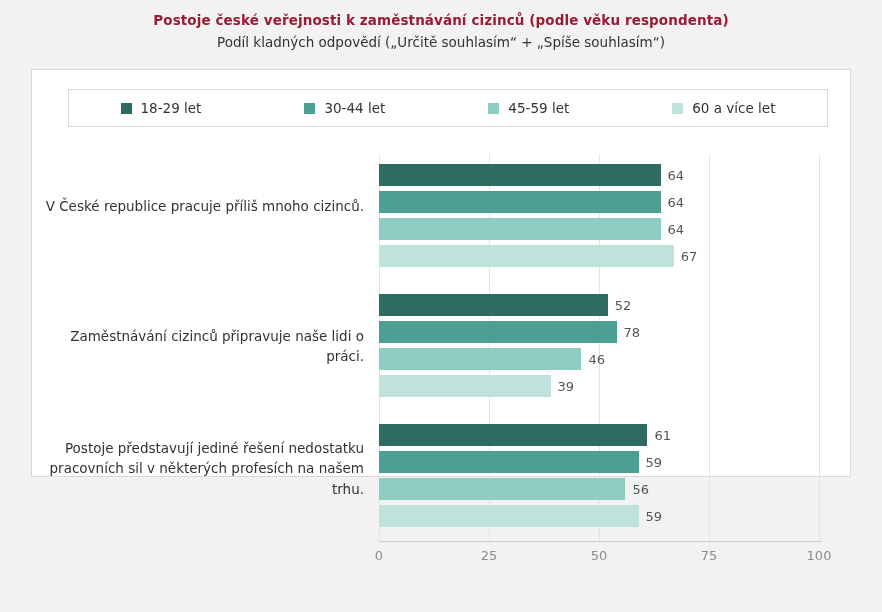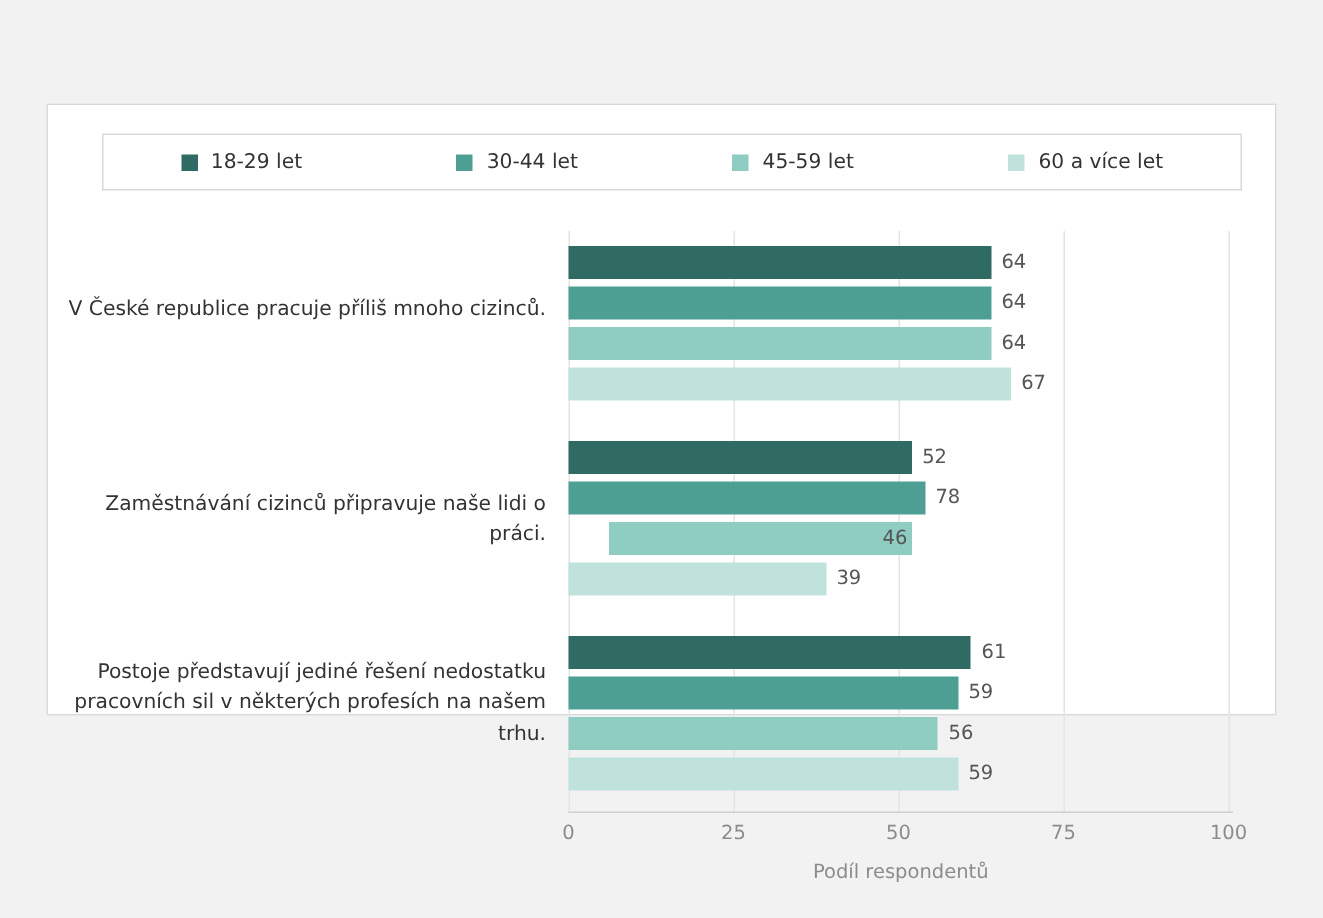--- a/index.html
+++ b/index.html
@@ -172,20 +172,24 @@
     text-align: center;
     font-size: 13px;
     color: #8c8c8c;
   }
 </style>
 </head>
 <body>
 
 <div class="page">
 
+  <div class="title-block">
+    <div class="chart-title">Postoje české veřejnosti k zaměstnávání cizinců (podle věku respondenta)</div>
+    <div class="chart-subtitle">Podíl kladných odpovědí („Určitě souhlasím“ + „Spíše souhlasím“)</div>
+  </div>
 
   <div class="panel">
 
     <div class="legend">
       <div class="legend-item">
         <span class="legend-swatch" style="background:#2f6b63"></span>
         <span>18-29 let</span>
       </div>
       <div class="legend-item">
         <span class="legend-swatch" style="background:#4c9f92"></span>
@@ -237,21 +241,21 @@
 
       <div class="group" style="top:140px;height:110px;">
         <div class="bar-row" style="top:0px;">
           <div class="bar" style="width:228.8px;background:#2f6b63;"></div>
           <span class="bar-value" style="left:228.8px;">52</span>
         </div>
         <div class="bar-row" style="top:27px;">
           <div class="bar" style="width:237.6px;background:#4c9f92;"></div>
           <span class="bar-value" style="left:237.6px;">78</span>
         </div>
-        <div class="bar-row" style="top:54px;padding-left:27px;">
+        <div class="bar-row" style="top:54px;">
           <div class="bar" style="width:202.4px;background:#8fccc2;"></div>
           <span class="bar-value" style="left:202.4px;">46</span>
         </div>
         <div class="bar-row" style="top:81px;">
           <div class="bar" style="width:171.6px;background:#bfe3dc;"></div>
           <span class="bar-value" style="left:171.6px;">39</span>
         </div>
       </div>
 
       <div class="group" style="top:270px;height:110px;">
@@ -277,16 +281,15 @@
     </div>
 
     <div class="xticks">
       <span class="xtick" style="left:0px;">0</span>
       <span class="xtick" style="left:110px;">25</span>
       <span class="xtick" style="left:220px;">50</span>
       <span class="xtick" style="left:330px;">75</span>
       <span class="xtick" style="left:440px;">100</span>
     </div>
 
-    <div class="xaxis-title">Podíl respondentů</div>
 
   </div>
 </div>
 
 </body></html>

